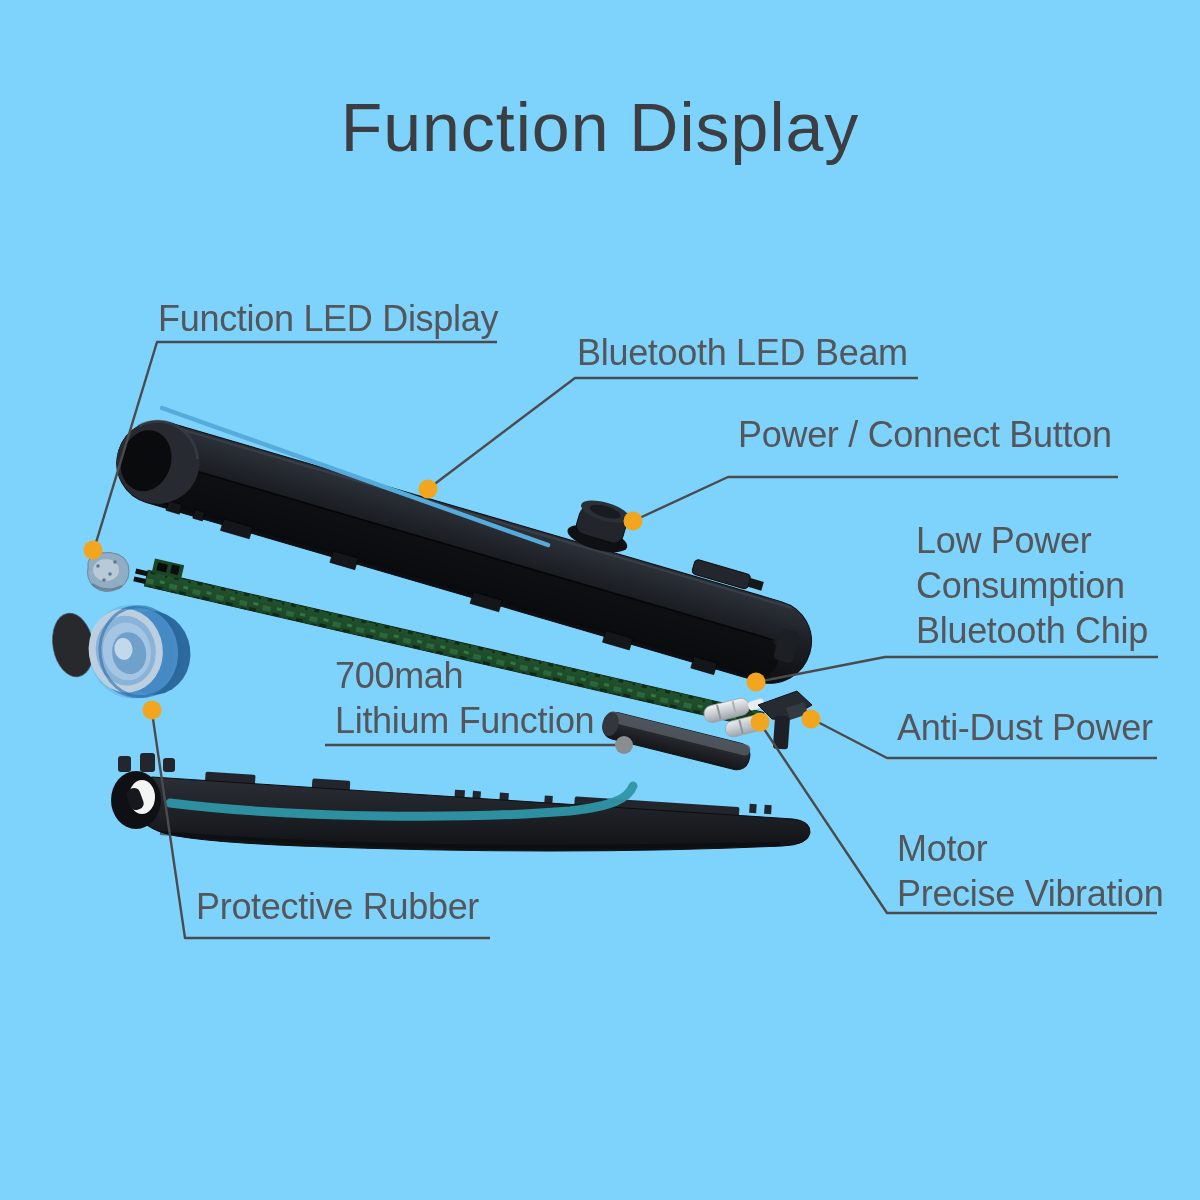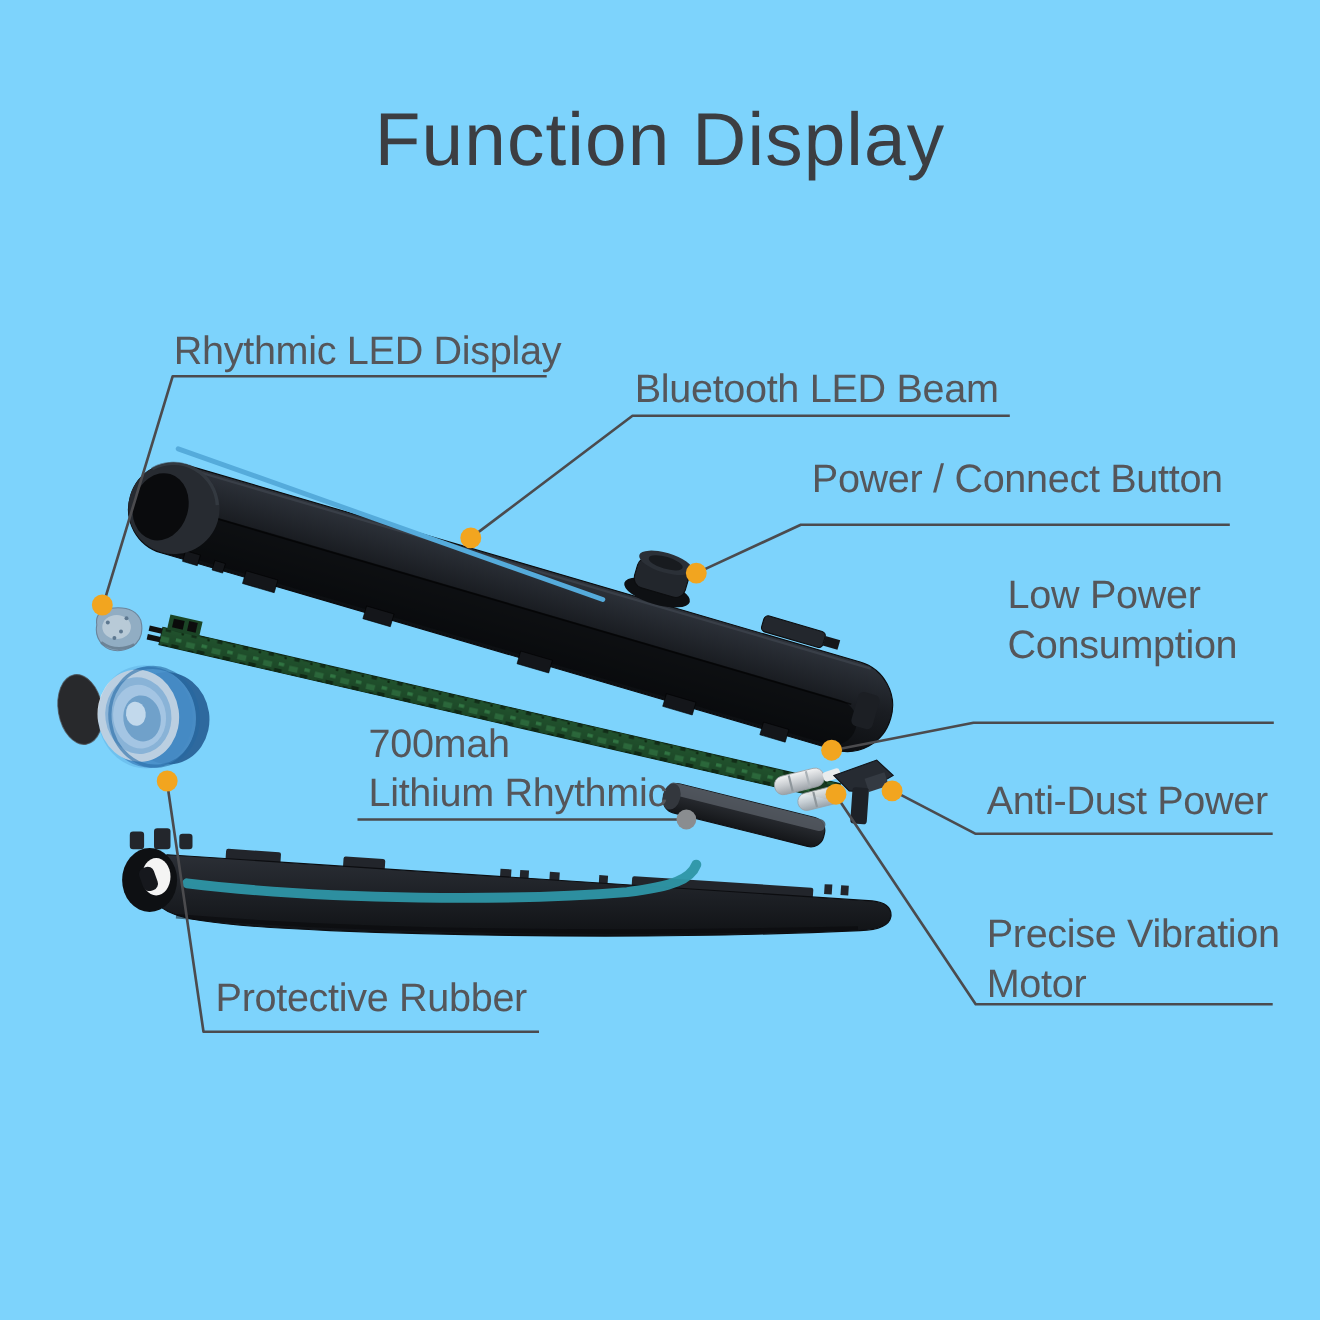--- a/index.html
+++ b/index.html
@@ -199,38 +199,39 @@
       <circle cx="428" cy="489" r="9.5" fill="var(--accent-dot,#F2A51F)"></circle>
       <circle cx="633" cy="521" r="9.5" fill="var(--accent-dot,#F2A51F)"></circle>
       <circle cx="756" cy="682" r="9.5" fill="var(--accent-dot,#F2A51F)"></circle>
       <circle cx="811" cy="719" r="9.5" fill="var(--accent-dot,#F2A51F)"></circle>
       <circle cx="760" cy="722" r="9.5" fill="var(--accent-dot,#F2A51F)"></circle>
       <circle cx="152" cy="710" r="9.5" fill="var(--accent-dot,#F2A51F)"></circle>
       <circle cx="624" cy="745" r="9" fill="var(--neutral-dot,#8A8D90)"></circle>
     </g>
   </svg>
 
-  <div class="callout" style="left:158px;top:296px;">Rhythmic LED Display</div>
+  <div class="callout" style="left:158px;top:296px;">Function LED Display</div>
 
   <div class="callout" style="left:577px;top:330px;">Bluetooth LED Beam</div>
 
   <div class="callout" style="left:738px;top:412px;">Power / Connect Button</div>
 
   <div class="callout" style="left:897px;top:518px;margin-left:19px;">
     <span>Low Power</span>
     <span>Consumption</span>
+    <span>Bluetooth Chip</span>
   </div>
 
   <div class="callout" style="left:335px;top:653px;">
     <span>700mah</span>
-    <span>Lithium Rhythmic</span>
+    <span>Lithium Function</span>
   </div>
 
   <div class="callout" style="left:897px;top:705px;">Anti-Dust Power</div>
 
   <div class="callout" style="left:897px;top:826px;">
+    <span>Motor</span>
     <span>Precise Vibration</span>
-    <span>Motor</span>
   </div>
 
   <div class="callout" style="left:196px;top:884px;">Protective Rubber</div>
 
 </div>
 
 </body></html>

